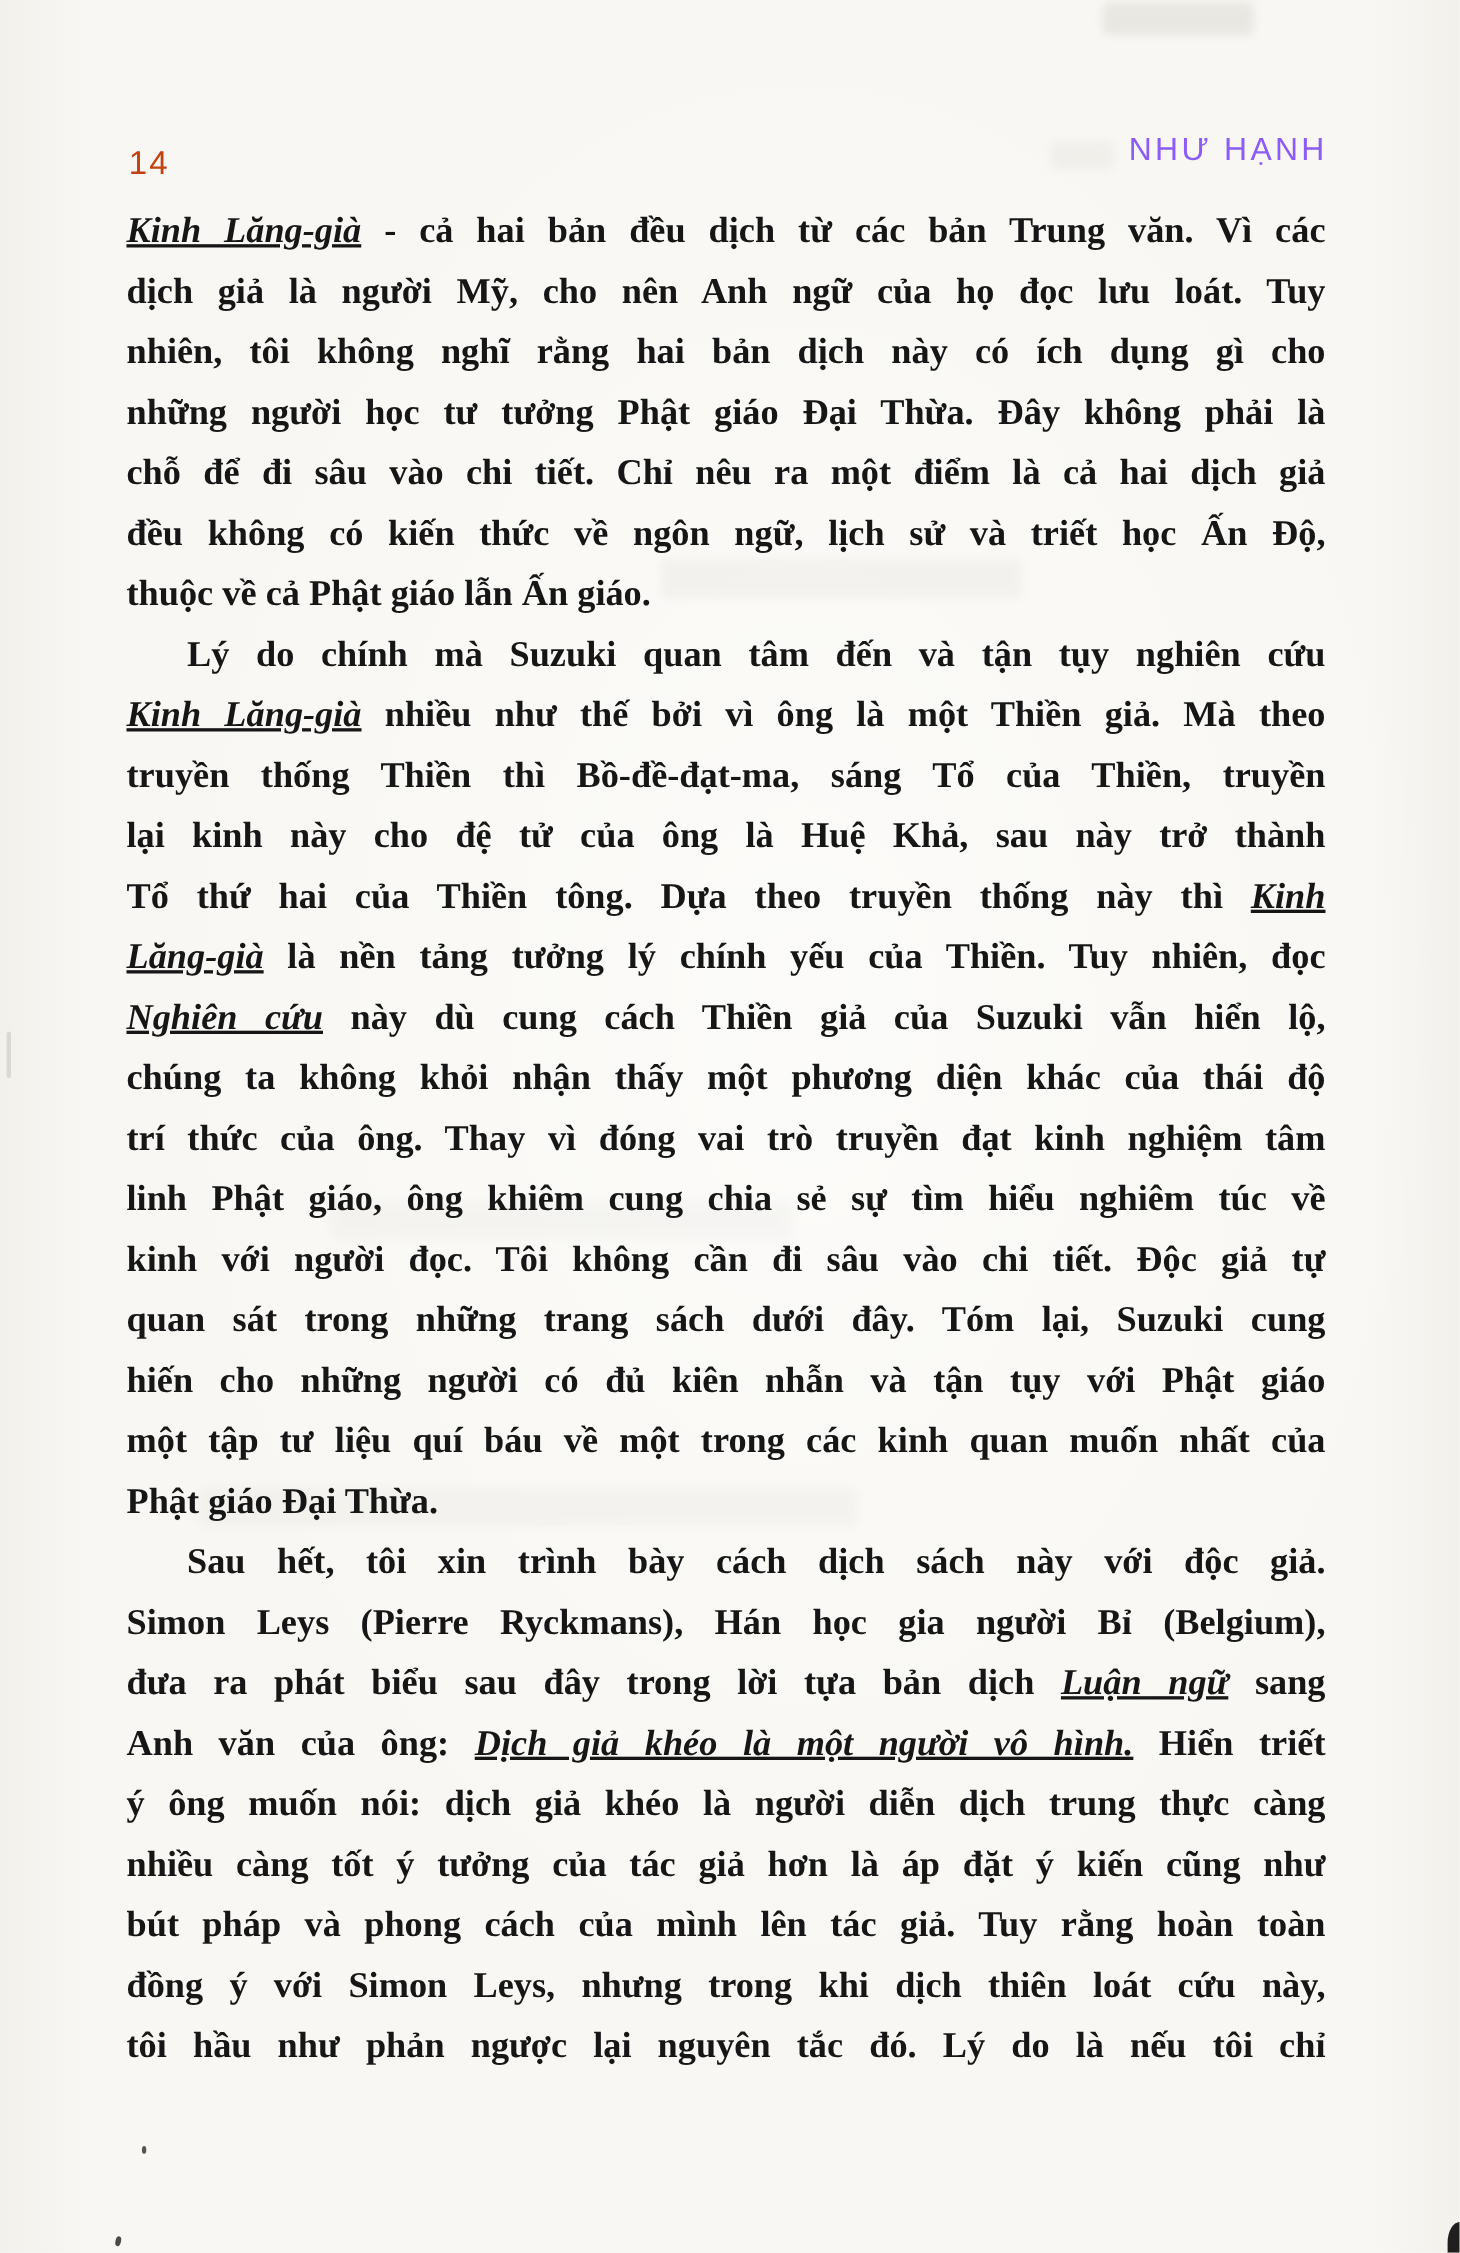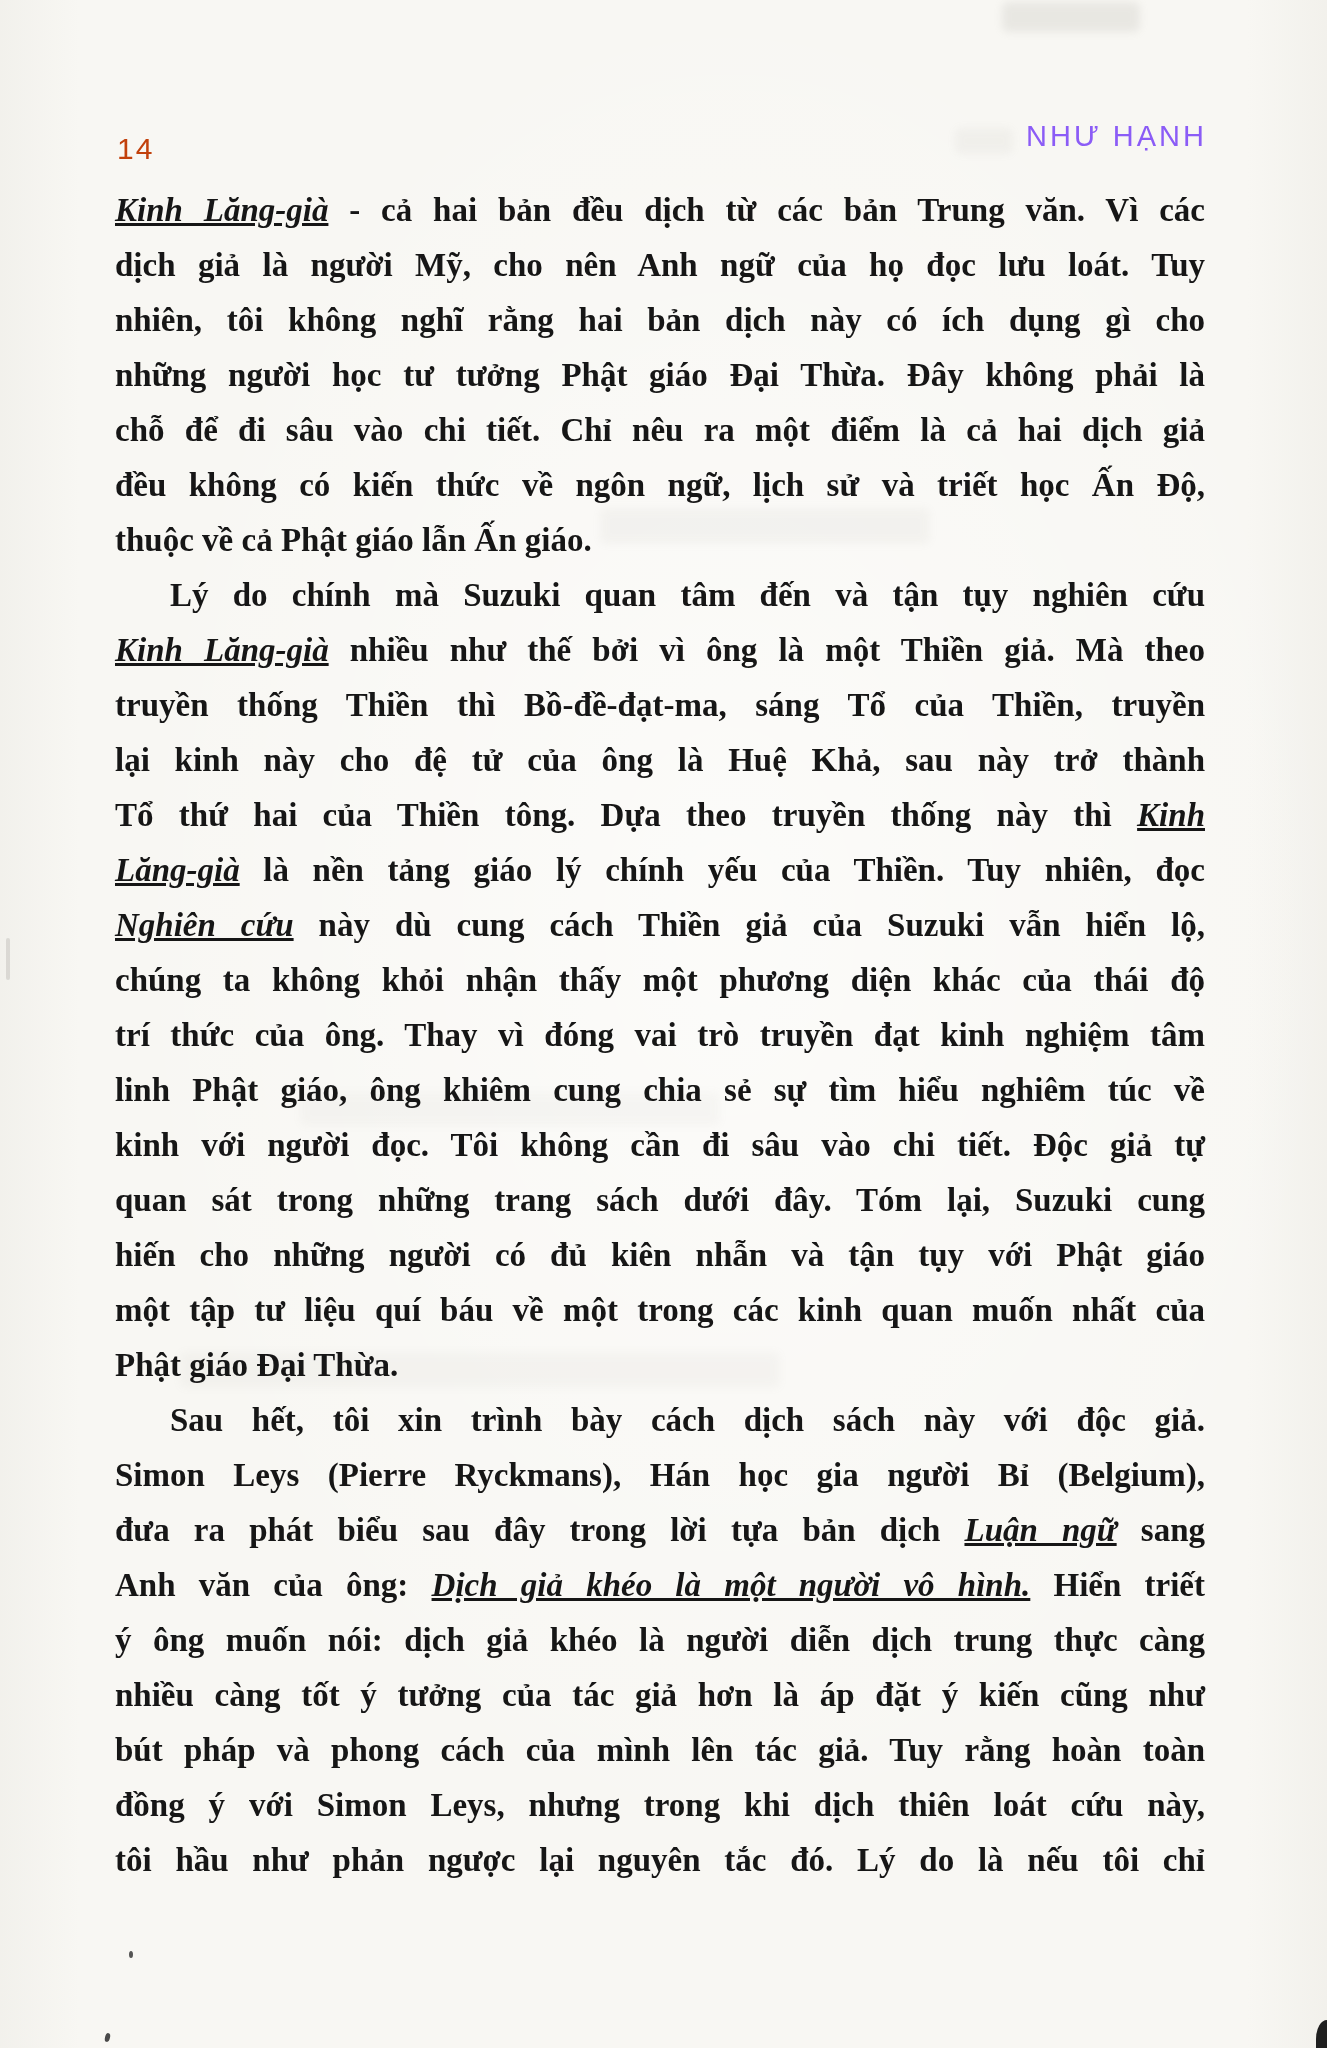--- a/index.html
+++ b/index.html
@@ -76,21 +76,21 @@
       <div class="line"><span>chỗ để đi sâu vào chi tiết. Chỉ nêu ra một điểm là cả hai dịch giả</span></div>
       <div class="line"><span>đều không có kiến thức về ngôn ngữ, lịch sử và triết học Ấn Độ,</span></div>
       <div class="line pend"><span>thuộc về cả Phật giáo lẫn Ấn giáo.</span></div>
     </div>
     <div>
       <div class="line ind"><span>Lý do chính mà Suzuki quan tâm đến và tận tụy nghiên cứu</span></div>
       <div class="line"><span class="it">Kinh Lăng-già</span><span> nhiều như thế bởi vì ông là một Thiền giả. Mà theo</span></div>
       <div class="line"><span>truyền thống Thiền thì Bồ-đề-đạt-ma, sáng Tổ của Thiền, truyền</span></div>
       <div class="line"><span>lại kinh này cho đệ tử của ông là Huệ Khả, sau này trở thành</span></div>
       <div class="line"><span>Tổ thứ hai của Thiền tông. Dựa theo truyền thống này thì </span><span class="it">Kinh</span></div>
-      <div class="line"><span class="it">Lăng-già</span><span> là nền tảng giáo lý chính yếu của Thiền. Tuy nhiên, đọc</span></div>
+      <div class="line"><span class="it">Lăng-già</span><span> là nền tảng tưởng lý chính yếu của Thiền. Tuy nhiên, đọc</span></div>
       <div class="line"><span class="it">Nghiên cứu</span><span> này dù cung cách Thiền giả của Suzuki vẫn hiển lộ,</span></div>
       <div class="line"><span>chúng ta không khỏi nhận thấy một phương diện khác của thái độ</span></div>
       <div class="line"><span>trí thức của ông. Thay vì đóng vai trò truyền đạt kinh nghiệm tâm</span></div>
       <div class="line"><span>linh Phật giáo, ông khiêm cung chia sẻ sự tìm hiểu nghiêm túc về</span></div>
       <div class="line"><span>kinh với người đọc. Tôi không cần đi sâu vào chi tiết. Độc giả tự</span></div>
       <div class="line"><span>quan sát trong những trang sách dưới đây. Tóm lại, Suzuki cung</span></div>
       <div class="line"><span>hiến cho những người có đủ kiên nhẫn và tận tụy với Phật giáo</span></div>
       <div class="line"><span>một tập tư liệu quí báu về một trong các kinh quan muốn nhất của</span></div>
       <div class="line pend"><span>Phật giáo Đại Thừa.</span></div>
     </div>

